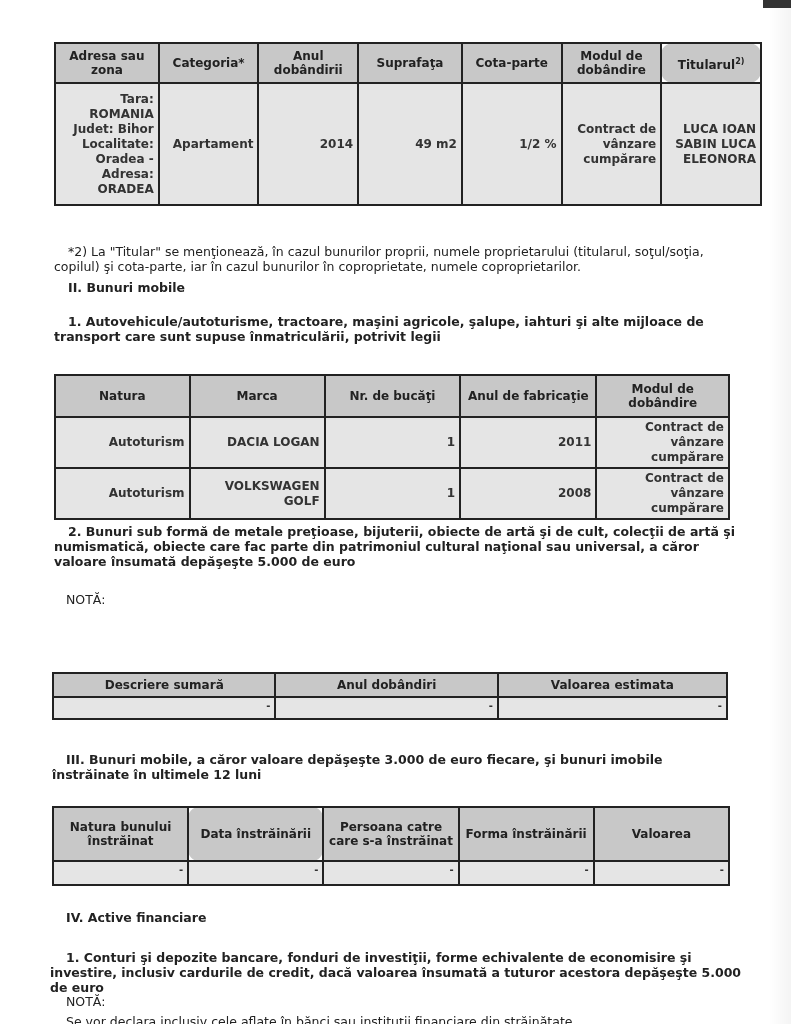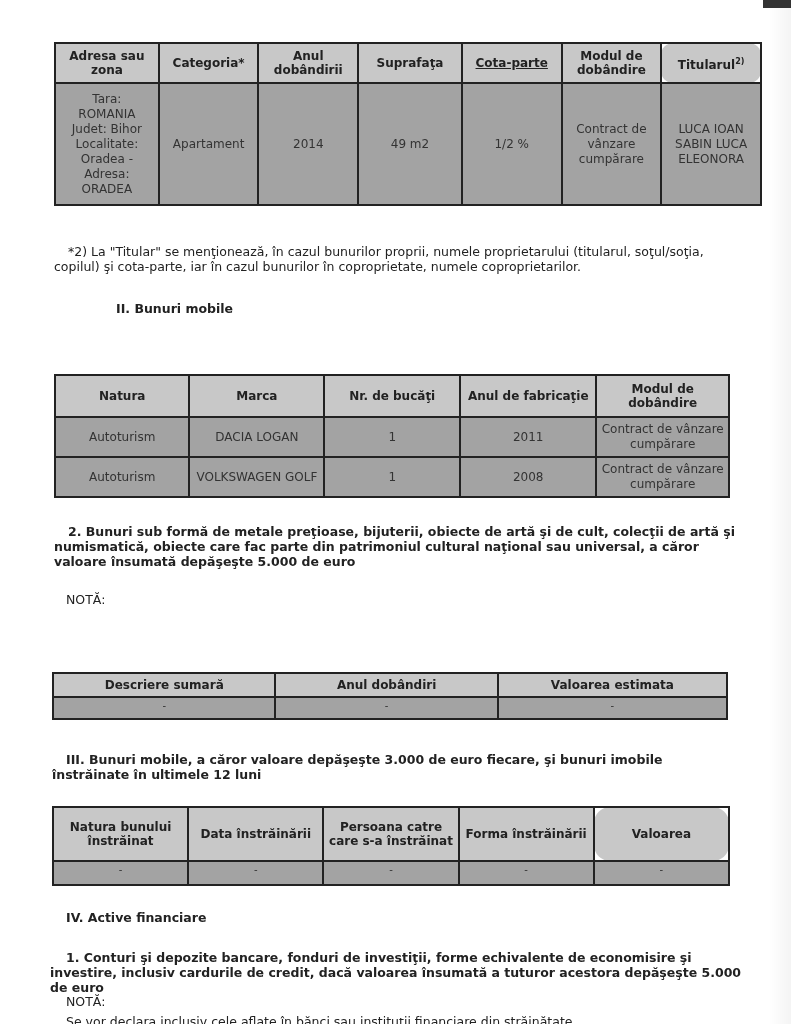--- a/index.html
+++ b/index.html
@@ -30,24 +30,25 @@
   }
   table.doc th {
     background: #c8c8c8;
     font-weight: bold;
     text-align: center;
     font-size: 12px;
     line-height: 14px;
     color: #222;
   }
   table.doc td {
-    text-align: center;
+    text-align: right;
     line-height: 15px;
     color: #333;
-    background: #a3a3a3;
+    background: #e5e5e5;
+    font-weight: bold;
   }
   table.doc td.dash { vertical-align: top; font-size: 10px; line-height: 12px; height: 16px; }
   .txt {
     position: absolute; font-size: 12.5px; line-height: 15px; color: #222;
   }
   .bold { font-weight: bold; }
   .nowrap { white-space: nowrap; }
   sup { font-size: 8px; }
   .pre-line { white-space: pre-line; }
 </style>
@@ -58,21 +59,21 @@
   <div class="scan-edge"></div>
   <div class="scan-top"></div>
 
   <table class="doc" style="left:54px; top:42px; width:708px;">
     <tbody>
         <tr>
       <th style="width:92px; height:34px;">Adresa sau zona</th>
       <th style="width:88px;">Categoria*</th>
       <th style="width:88px;">Anul dobândirii</th>
       <th style="width:92px;">Suprafaţa</th>
-      <th style="width:88px;text-decoration:underline;">Cota-parte</th>
+      <th style="width:88px;">Cota-parte</th>
       <th style="width:88px;">Modul de dobândire</th>
       <th style="width:88px;border-radius:12px;"><span>Titularul</span><sup>2)</sup></th>
     </tr>
     <tr>
       <td class="pre-line" style="height:116px;">Tara:
 ROMANIA
 Judet: Bihor
 Localitate:
 Oradea -
 Adresa:
@@ -86,21 +87,22 @@
 cumpărare</td>
       <td class="pre-line">LUCA IOAN
 SABIN LUCA
 ELEONORA</td>
     </tr>
   </tbody>
     </table>
 
   <div class="txt" style="left:54px; top:244px; width:690px; text-indent:14px;">*2) La "Titular" se menţionează, în cazul bunurilor proprii, numele proprietarului (titularul, soţul/soţia, copilul) şi cota-parte, iar în cazul bunurilor în coproprietate, numele coproprietarilor.</div>
 
-  <div class="txt bold" style="left:68px; top:301px;margin-left:48px;">II. Bunuri mobile</div>
+  <div class="txt bold" style="left:68px; top:280px;">II. Bunuri mobile</div>
+  <div class="txt bold" style="left:54px; top:314px; width:690px; text-indent:14px;">1. Autovehicule/autoturisme, tractoare, maşini agricole, şalupe, iahturi şi alte mijloace de transport care sunt supuse înmatriculării, potrivit legii</div>
 
   <table class="doc" style="left:54px; top:374px; width:676px;padding-left:33px;">
     <tbody>
         <tr>
       <th style="width:126px; height:36px;">Natura</th>
       <th style="width:126px;">Marca</th>
       <th style="width:128px;">Nr. de bucăţi</th>
       <th style="width:128px;">Anul de fabricaţie</th>
       <th style="width:124px;">Modul de dobândire</th>
     </tr>
@@ -138,24 +140,24 @@
     </tr>
   </tbody>
     </table>
 
   <div class="txt bold" style="left:52px; top:752px; width:690px; text-indent:14px;">III. Bunuri mobile, a căror valoare depăşeşte 3.000 de euro fiecare, şi bunuri imobile înstrăinate în ultimele 12 luni</div>
 
   <table class="doc" style="left:52px; top:806px; width:678px;">
     <tbody>
         <tr>
       <th style="width:20%; height:48px;margin-left:27px;">Natura bunului înstrăinat</th>
-      <th style="width:20%;">Data înstrăinării</th>
+      <th style="width:20%;border-radius:11px;">Data înstrăinării</th>
       <th style="width:20%;">Persoana catre care s-a înstrăinat</th>
       <th style="width:20%;">Forma înstrăinării</th>
-      <th style="width:20%;border-radius:16px;">Valoarea</th>
+      <th style="width:20%;">Valoarea</th>
     </tr>
     <tr>
       <td class="dash" style="height:18px;">-</td>
       <td class="dash">-</td>
       <td class="dash">-</td>
       <td class="dash">-</td>
       <td class="dash">-</td>
     </tr>
   </tbody>
     </table>

